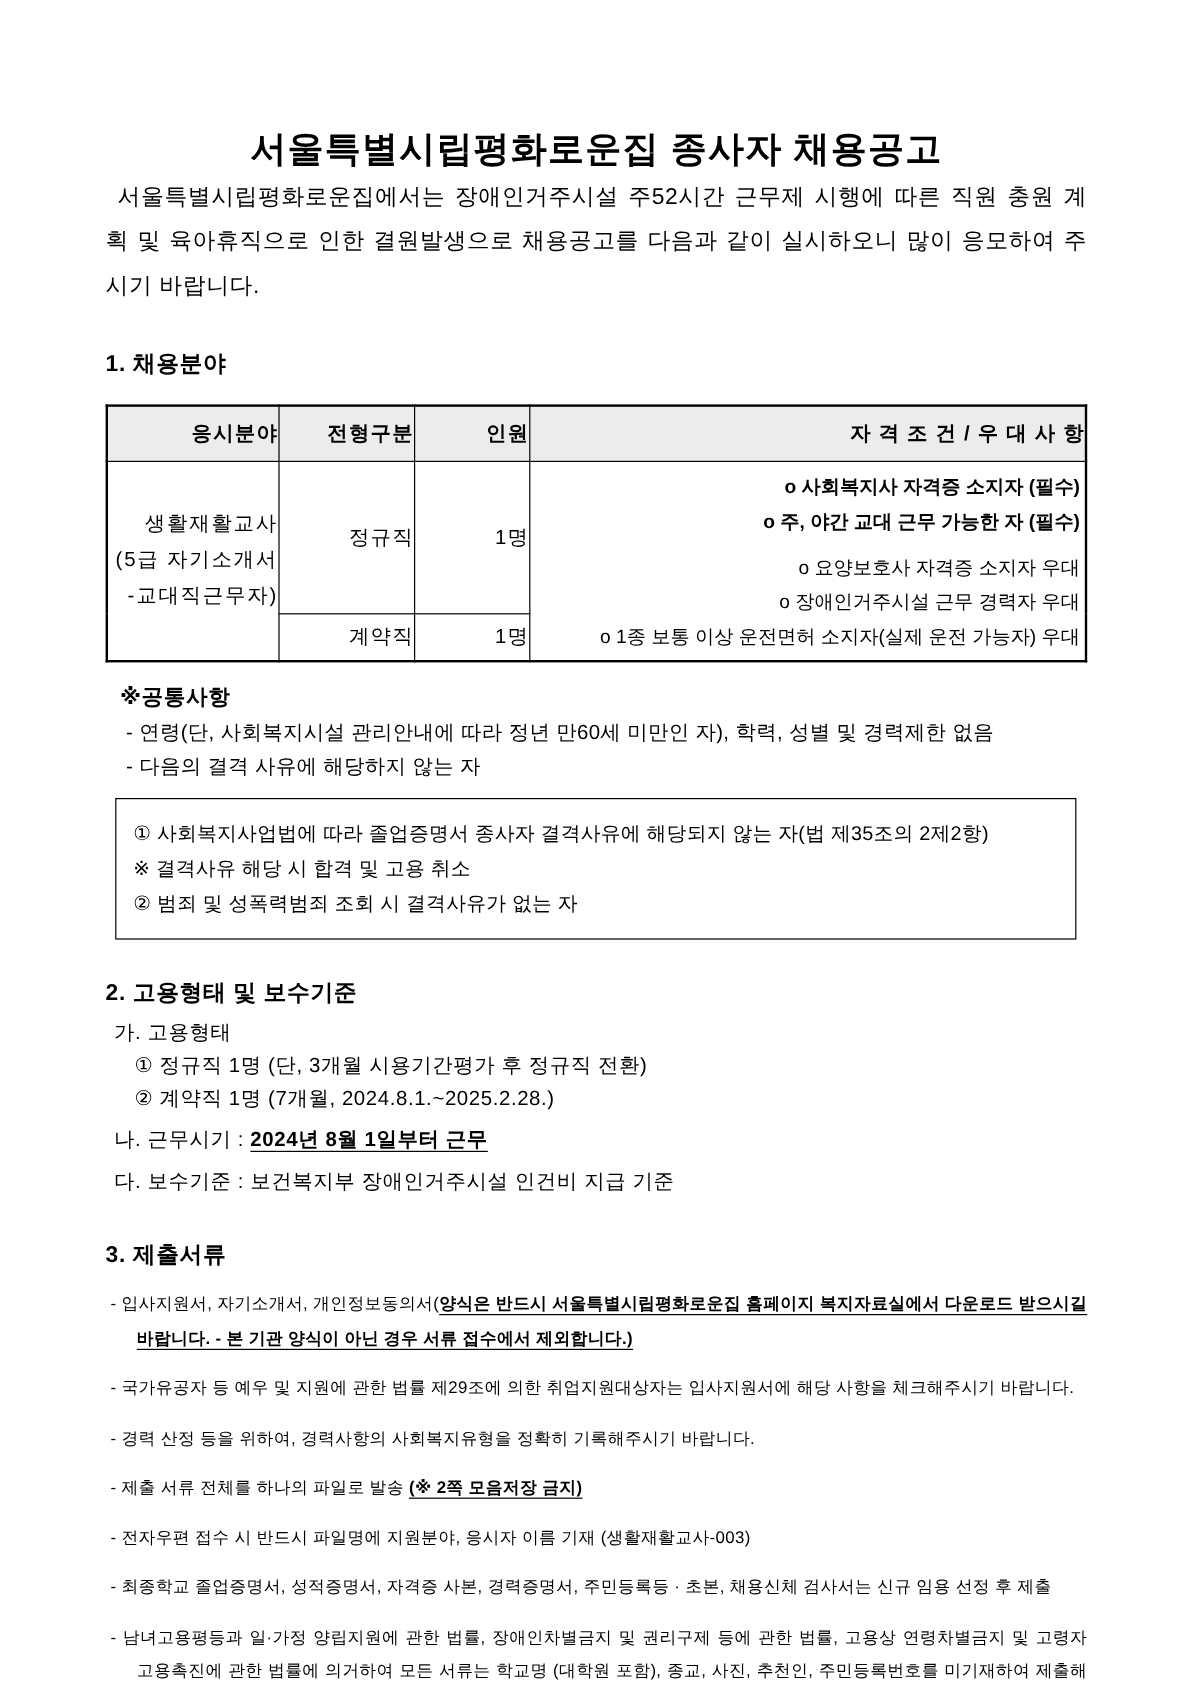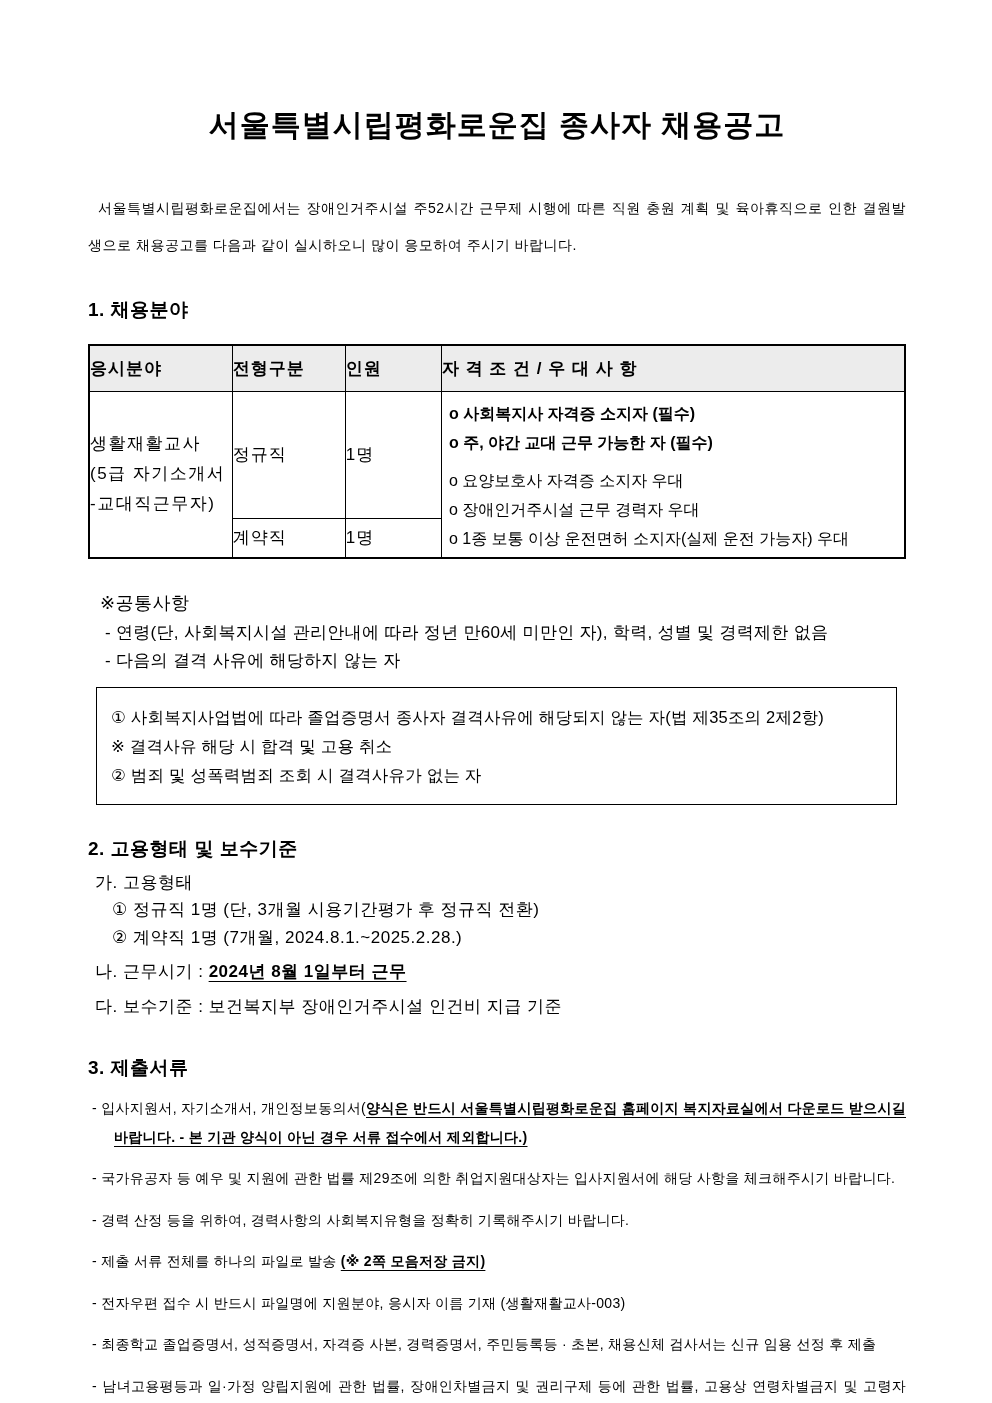--- a/index.html
+++ b/index.html
@@ -15,22 +15,21 @@
     padding: 104px 86px 0 88px;
   }
   .title {
     font-size: 30px;
     font-weight: bold;
     text-align: center;
     letter-spacing: 1px;
     line-height: 42px;
   }
   .intro {
-    margin-top: 44px;
-    font-size: 14px;
+    font-size: 19px;
     line-height: 37px;
     text-align: justify;
     text-indent: 10px;
     letter-spacing: 0.5px;
   }
   .sec-heading {
     font-size: 19px;
     font-weight: bold;
     letter-spacing: 0.5px;
   }
@@ -42,21 +41,21 @@
   table.recruit {
     margin-top: 21px;
     width: 818px;
     border-collapse: collapse;
     border: 2px solid #000;
     table-layout: fixed;
   }
   table.recruit th, table.recruit td {
     border: 1px solid #000;
     font-size: 17px;
-    text-align: left;
+    text-align: right;
     vertical-align: middle;
     letter-spacing: 1px;
   }
   table.recruit th {
     background: #ececec;
     height: 46px;
     font-weight: bold;
   }
   .col1 { width: 143px; }
   .col2 { width: 113px; }
@@ -76,24 +75,24 @@
     line-height: 29px;
     font-size: 16px;
     letter-spacing: 0;
     white-space: nowrap;
   }
   td.qual-cell .qgap { height: 9px; }
   .b { font-weight: bold; }
 
   
   .common-heading {
-    margin-top: 32px;
+    margin-top: 17px;
     margin-left: 12px;
     font-size: 18px;
-    font-weight: normal;
+    font-weight: bold;
     letter-spacing: 0.5px;
   }
   .common-item {
     margin-left: 17px;
     margin-top: 7px;
     font-size: 17px;
     line-height: 21px;
     letter-spacing: 0.3px;
   }
   .notice-box {

